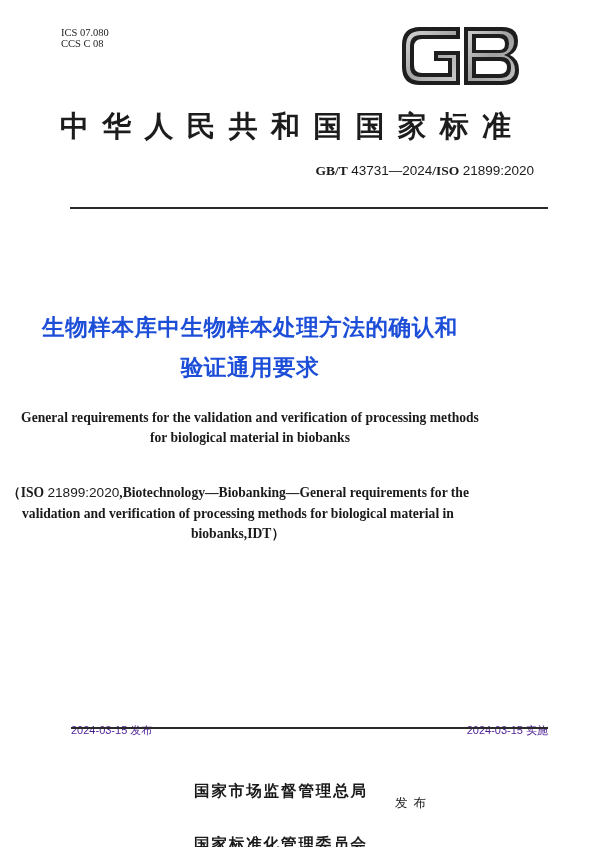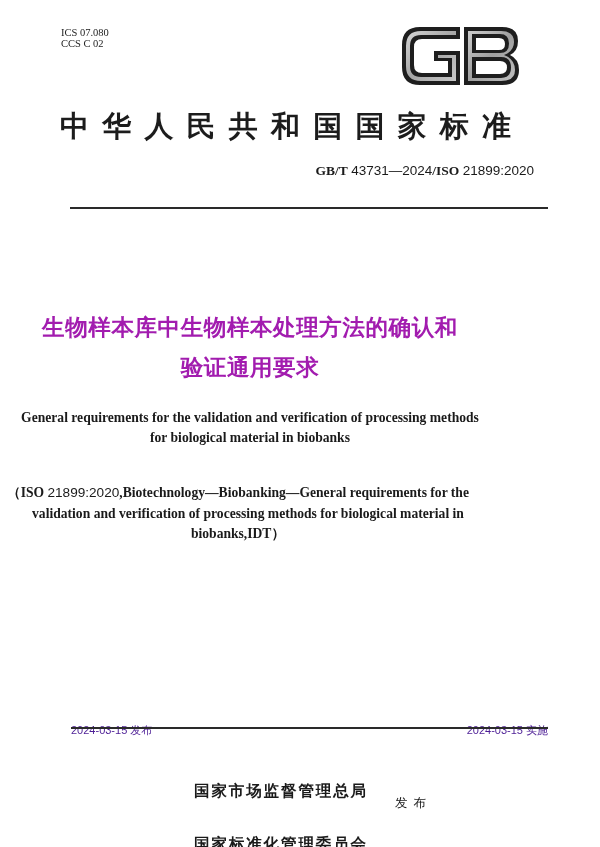--- a/index.html
+++ b/index.html
@@ -70,21 +70,21 @@
 
     
     .cn-title {
       left: 0;
       width: 500px;
       text-align: center;
       font-family: Liberation Serif, serif;
       font-size: 22.5px;
       font-weight: bold;
       letter-spacing: 0.6px;
-      color: #a21caf;
+      color: #1d4ed8;
     }
     .cn-title-1 { top: 312px; }
     .cn-title-2 { top: 352px; }
 
     
     .en-title {
       left: 0;
       width: 500px;
       text-align: center;
       font-family: "Liberation Serif", serif;
@@ -100,21 +100,21 @@
       left: 0;
       width: 476px;
       text-align: center;
       font-family: "Liberation Serif", serif;
       font-weight: bold;
       font-size: 13.6px;
       line-height: 20px;
       color: #1a1a1a;
     }
     .iso-ref-1 { top: 483px; }
-    .iso-ref-2 { top: 504px; padding-left: 10px; }
+    .iso-ref-2 { top: 504px; }
     .iso-ref-3 { top: 524px; }
     .iso-ref .num { font-family: "Liberation Sans", sans-serif; font-weight: normal; }
 
     
     .date {
       top: 723px;
       font-family: "Liberation Sans", "DejaVu Sans", sans-serif;
       font-size: 11px;
       color: #4c1d95;
       white-space: nowrap;
@@ -143,21 +143,21 @@
       color: #1a1a1a;
       white-space: nowrap;
       margin-top: 37px;
     }
   </style>
 </head>
 <body>
 
 <div class="abs codes">
   <div>ICS 07.080</div>
-  <div>CCS C 02</div>
+  <div>CCS C 08</div>
 </div>
 
 <div class="abs gb-logo">
   <svg width="124" height="62" viewBox="0 0 124 62" xmlns="http://www.w3.org/2000/svg">
     <defs>
       <linearGradient id="metal" x1="0" y1="0" x2="1" y2="1">
         <stop offset="0" stop-color="#d6d6d6"></stop>
         <stop offset="0.5" stop-color="#a6a6a6"></stop>
         <stop offset="1" stop-color="#c8c8c8"></stop>
       </linearGradient>

